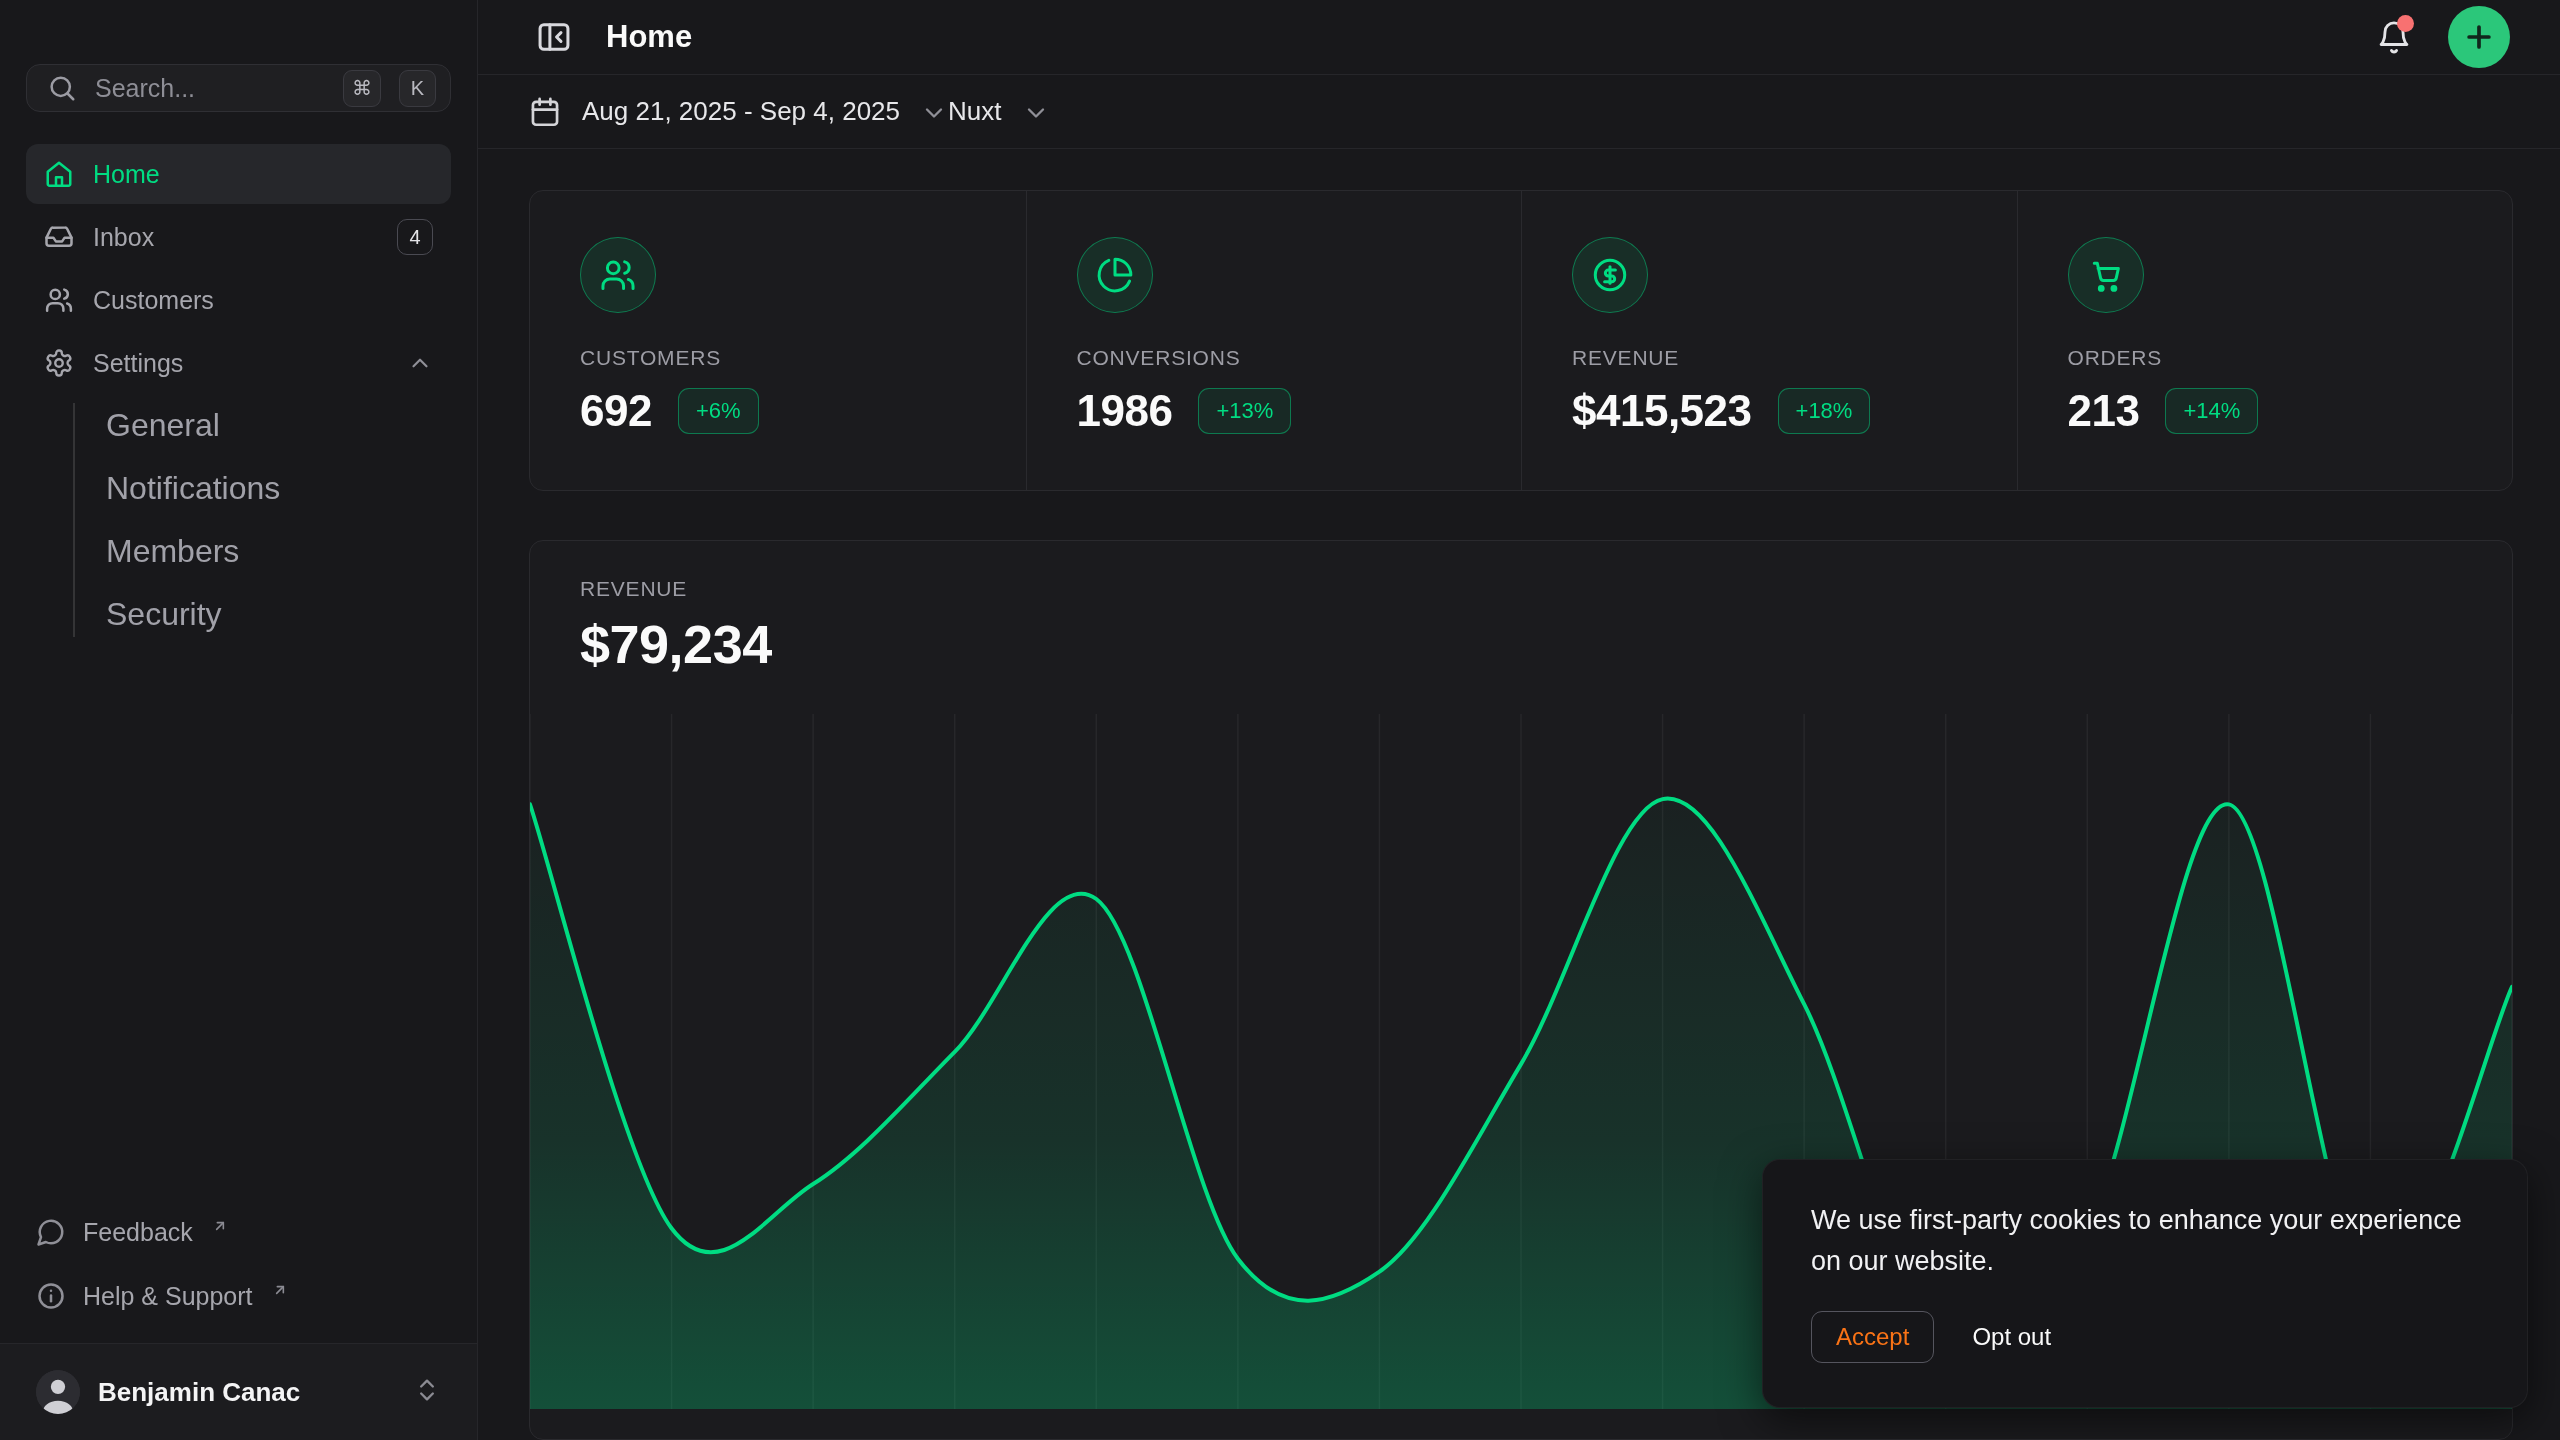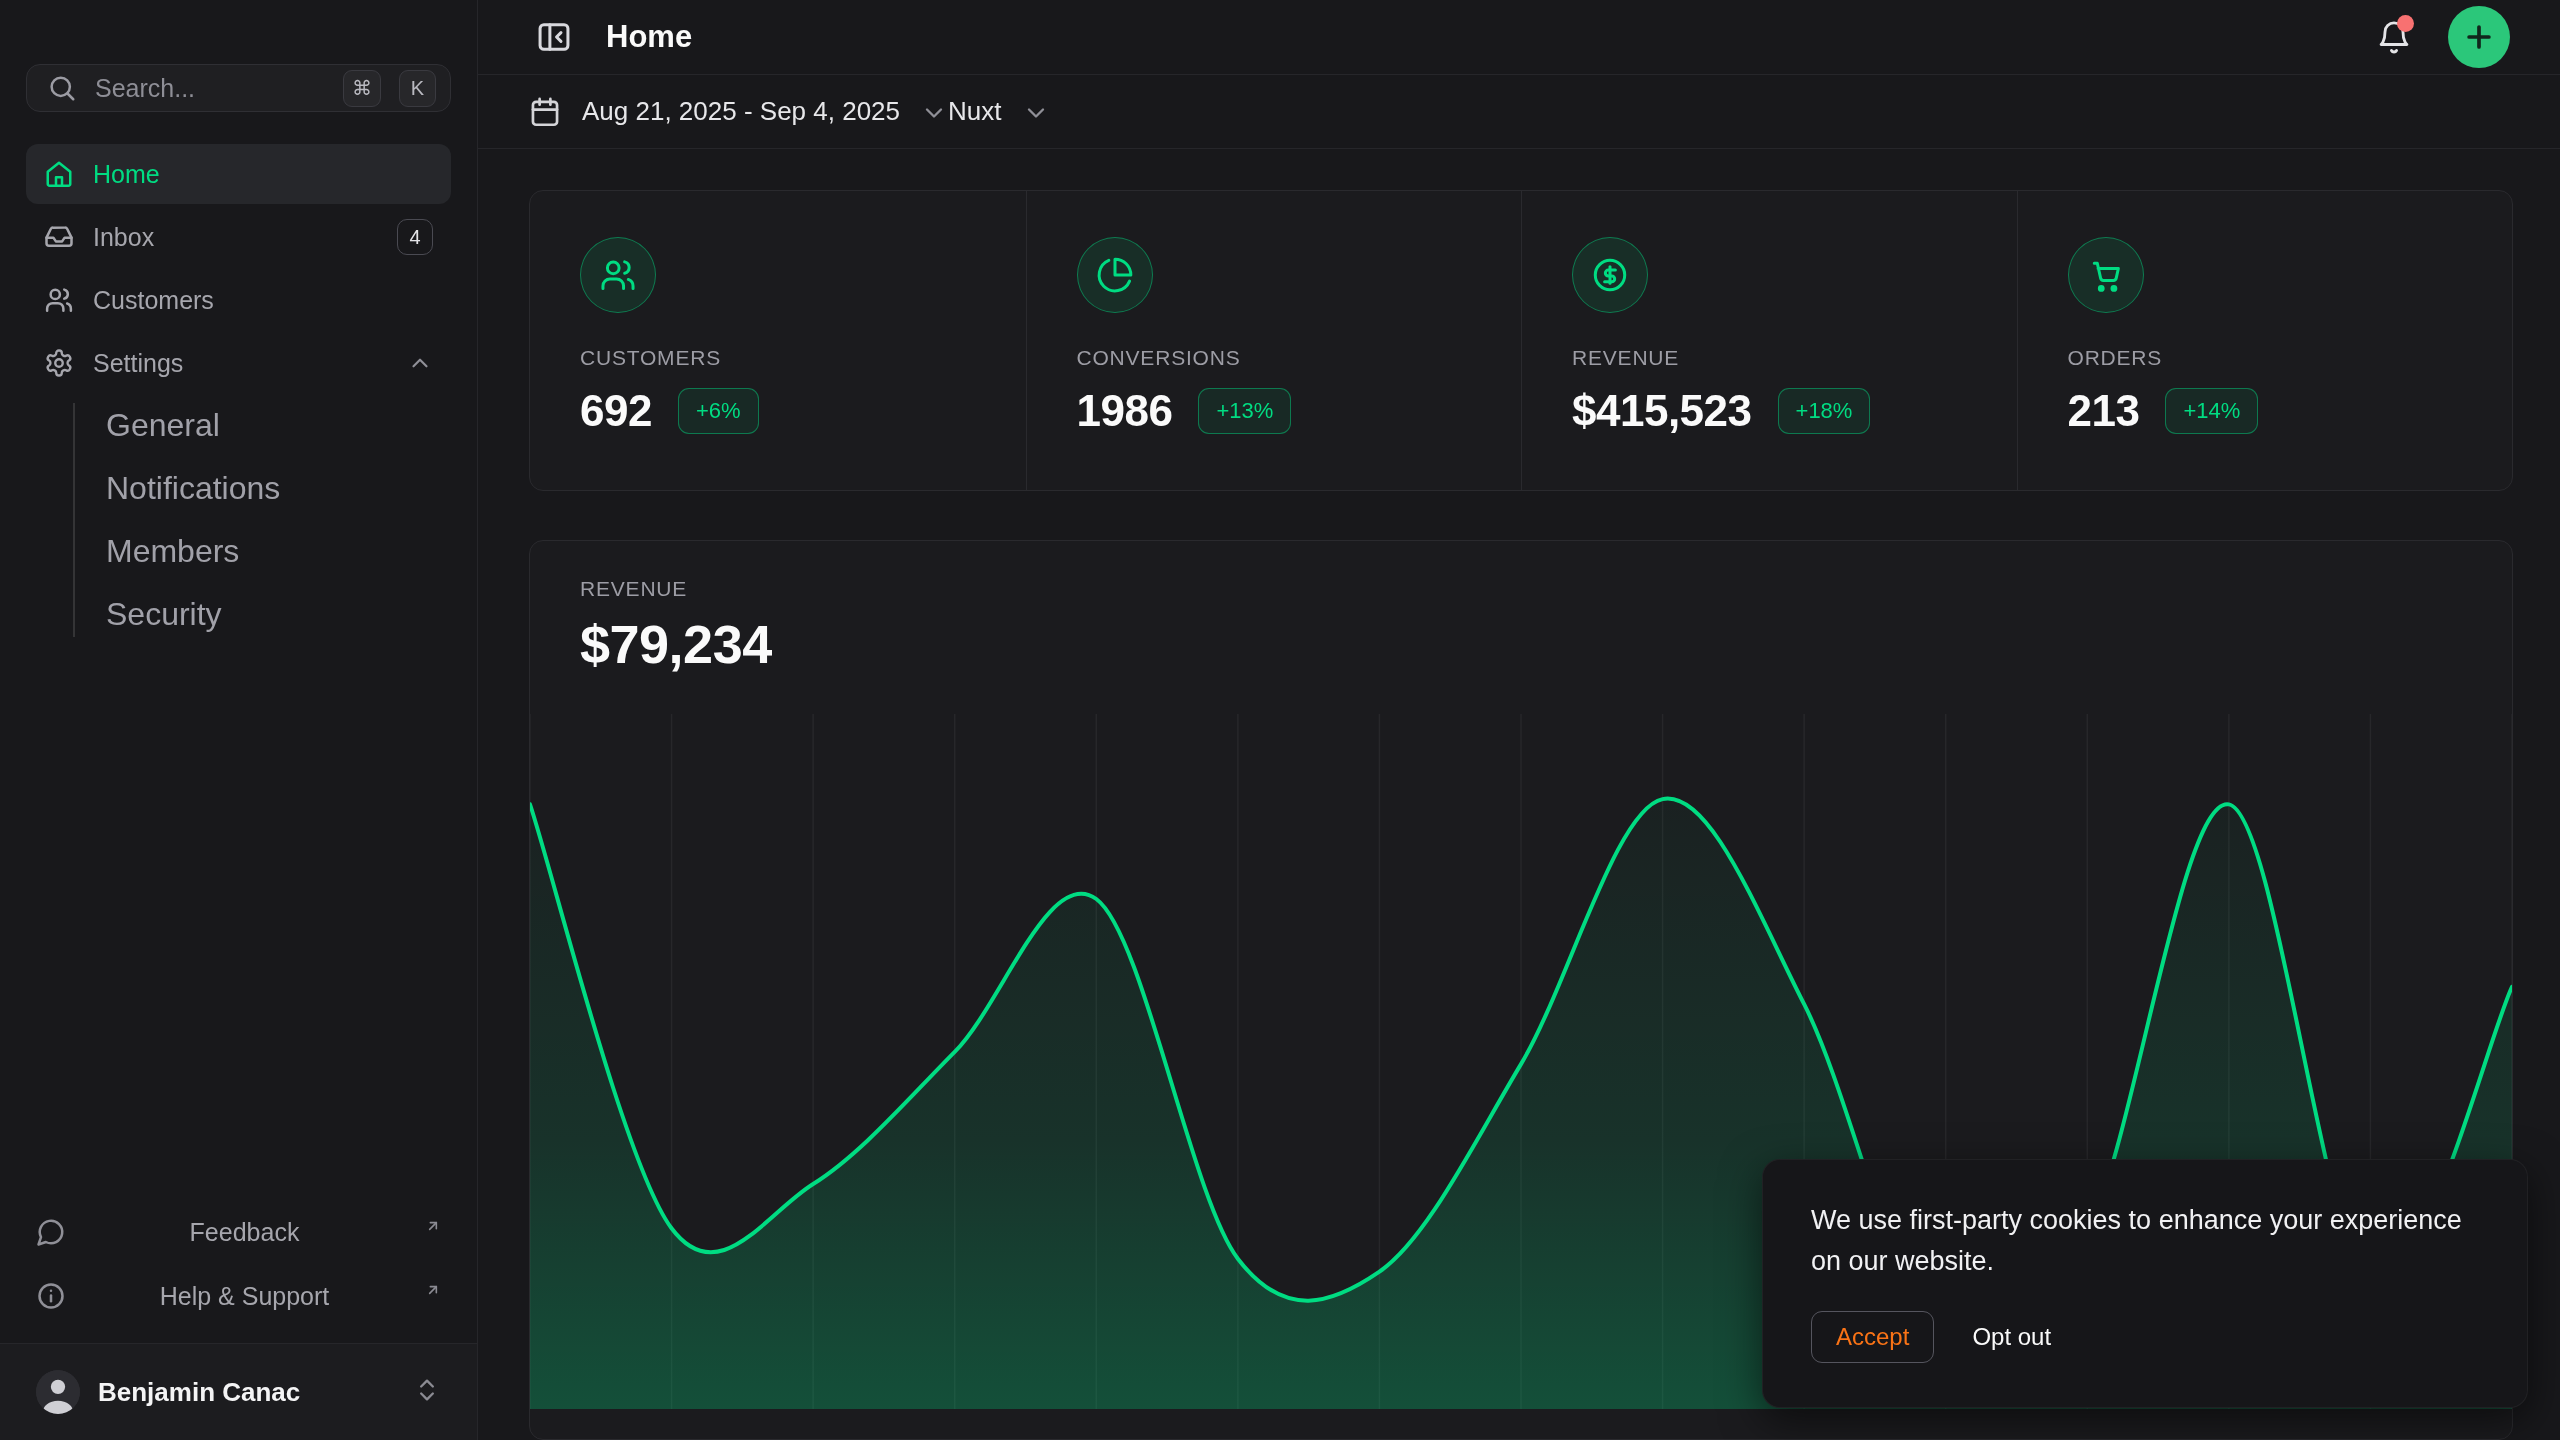--- a/index.html
+++ b/index.html
@@ -49,22 +49,22 @@
     min-width:36px; height:36px; border-radius:10px; border:1.5px solid #4a4a52;
     color:#e4e4e7; font-size:20px; display:flex; align-items:center; justify-content:center; padding:0 8px;
   }
   .subnav { position:relative; margin:2px 26px 0 0; padding-left:106px; display:flex; flex-direction:column; gap:2px; }
   .subnav::before { content:""; position:absolute; left:73px; top:8px; bottom:8px; width:1.5px; background:rgba(255,255,255,0.12); }
   .subnav-item { height:61px; display:flex; align-items:center; font-size:32px; color:#a1a1a9; cursor:pointer; border-radius:10px; }
 
   .sidebar-spacer { flex:1; }
 
   .side-links { margin:0 26px 22px; display:flex; flex-direction:column; gap:14px; }
-  .side-link { height:50px; display:flex; align-items:center; gap:28px; padding:0 10px;
-    color:#a6a6ad; font-size:25px; cursor:pointer; border-radius:10px;justify-content:space-between; }
+  .side-link { height:50px; display:flex; align-items:center; gap:17px; padding:0 10px;
+    color:#a6a6ad; font-size:25px; cursor:pointer; border-radius:10px; }
   .ext-arrow { color:#8b8b93; margin-left:2px; margin-top:-14px; }
 
   .user-section { border-top:1.5px solid #26262a; background:rgba(255,255,255,0.02); padding:16px 26px; }
   .user-row { height:64px; display:flex; align-items:center; gap:18px; padding:0 10px; border-radius:12px; cursor:pointer; }
   .avatar { width:44px; height:44px; border-radius:50%; background:#2e2e33; overflow:hidden; display:flex; align-items:flex-end; justify-content:center; }
   .user-name { flex:1; font-size:26px; font-weight:700; color:#f4f4f5; }
 
   
   .main { flex:1; display:flex; flex-direction:column; min-width:0; }
   .header {

